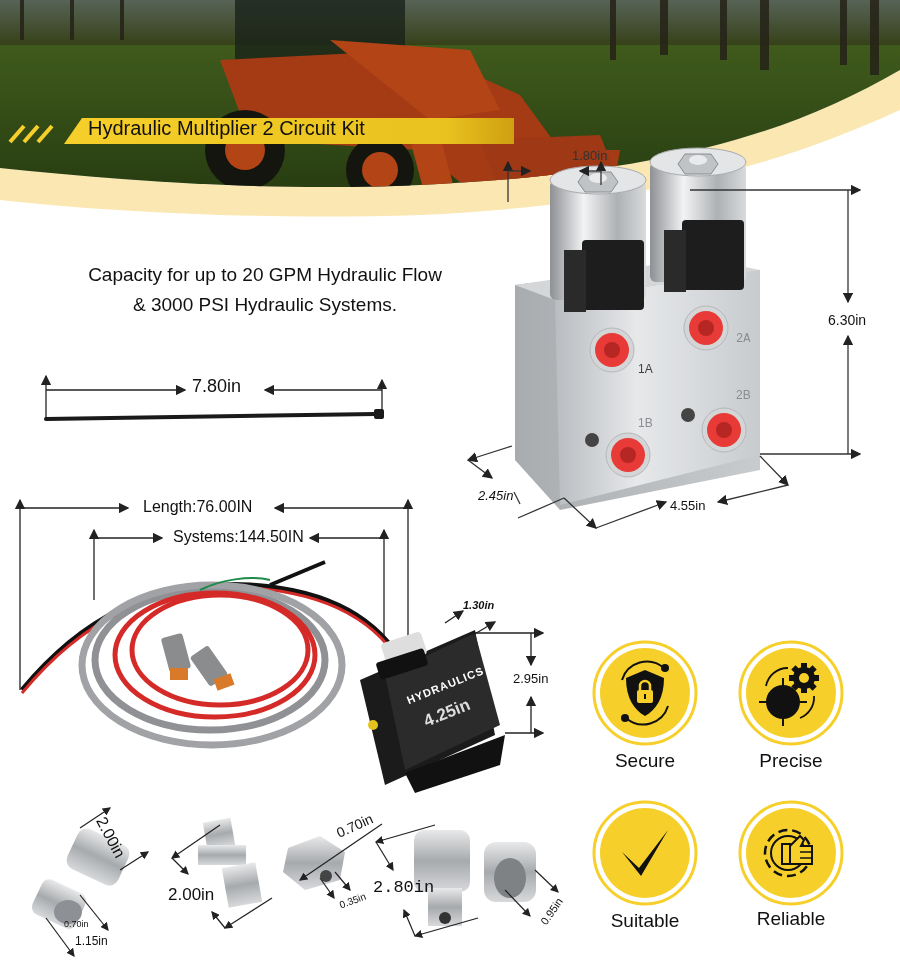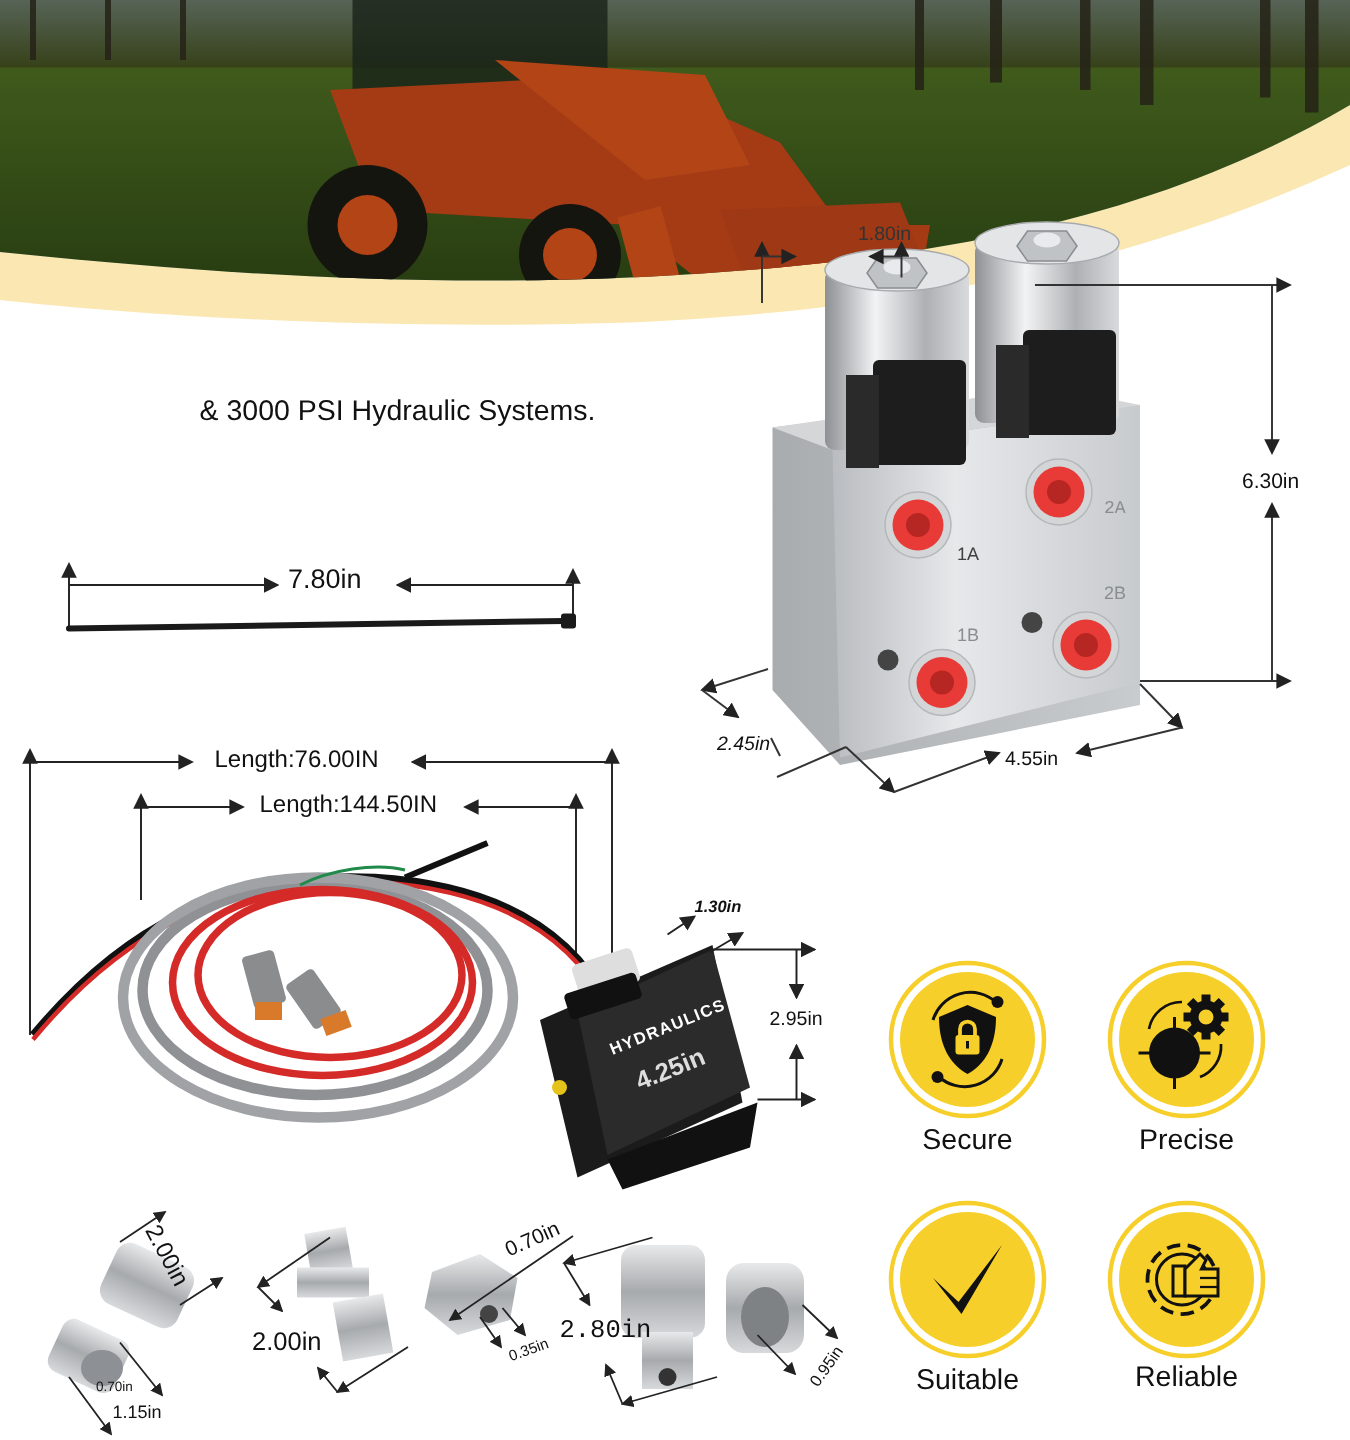--- a/index.html
+++ b/index.html
@@ -53,23 +53,40 @@
         <circle cx="380" cy="170" r="34" fill="#1a1a14"></circle>
         <circle cx="380" cy="170" r="18" fill="#d9531c"></circle>
         <rect x="420" y="140" width="30" height="70" fill="#d9531c" transform="rotate(-15 435 175)"></rect>
         <path d="M480,140 L600,135 L620,185 L500,195 Z" fill="#c2451a"></path>
       </g>
       <rect x="0" y="0" width="900" height="260" fill="#000" opacity="0.18"></rect>
     </g>
   </svg>
 
 
+  <div class="abs" style="left:6px;top:114px;width:510px;height:30px;">
+    <svg width="510" height="30" viewBox="0 0 510 30">
+      <defs>
+        <linearGradient id="rib" x1="0" y1="0" x2="1" y2="0">
+          <stop offset="0" stop-color="#f7cf2a"></stop>
+          <stop offset="0.85" stop-color="#e9c21f"></stop>
+          <stop offset="1" stop-color="#d4ab10" stop-opacity="0.9"></stop>
+        </linearGradient>
+      </defs>
+      <path d="M4,28 L18,12" stroke="#f7cf2a" stroke-width="4"></path>
+      <path d="M18,28 L32,12" stroke="#f7cf2a" stroke-width="4"></path>
+      <path d="M32,28 L46,12" stroke="#f7cf2a" stroke-width="4"></path>
+      <path d="M58,30 L76,4 L508,4 L508,30 Z" fill="url(#rib)"></path>
+    </svg>
+    <span class="abs" style="left:82px;top:3px;font-size:20px;color:#111;white-space:nowrap;">Hydraulic Multiplier 2 Circuit Kit</span>
+  </div>
 </div>
 
 <div class="abs" style="left:30px;top:260px;width:470px;text-align:center;font-size:19px;line-height:30px;color:#111;">
+  <div>Capacity for up to 20 GPM Hydraulic Flow</div>
   <div>&amp; 3000 PSI Hydraulic Systems.</div>
 </div>
 
 <div class="abs" style="left:40px;top:372px;width:360px;height:50px;">
   <svg width="360" height="50" viewBox="0 0 360 50">
     <defs>
         <marker id="ah" markerWidth="8" markerHeight="8" refX="7" refY="4" orient="auto">
           <path d="M0,0 L8,4 L0,8 Z" fill="#222"></path>
         </marker>
       </defs>
@@ -205,21 +222,21 @@
     <g>
         <rect x="165" y="145" width="22" height="36" rx="3" fill="#8a8c8e" transform="rotate(-15 176 163)"></rect>
         <rect x="170" y="178" width="18" height="12" fill="#d97a2a"></rect>
       </g>
     <g>
         <rect x="198" y="158" width="22" height="36" rx="3" fill="#8a8c8e" transform="rotate(-35 209 176)"></rect>
         <rect x="215" y="186" width="18" height="12" fill="#d97a2a" transform="rotate(-20 224 192)"></rect>
       </g>
   </svg>
   <span class="abs" style="left:143px;top:8px;font-size:16px;">Length:76.00IN</span>
-  <span class="abs" style="left:173px;top:38px;font-size:16px;">Length:144.50IN</span>
+  <span class="abs" style="left:173px;top:38px;font-size:16px;">Systems:144.50IN</span>
 </div>
 
 <div class="abs" style="left:355px;top:595px;width:215px;height:200px;">
   <svg width="215" height="200" viewBox="0 0 215 200">
     <defs>
         <marker id="ah4" markerWidth="8" markerHeight="8" refX="7" refY="4" orient="auto">
           <path d="M0,0 L8,4 L0,8 Z" fill="#222"></path>
         </marker>
       </defs>
     <path d="M5,85 L120,35 L140,140 L30,190 Z" fill="#1b1b1b"></path>

